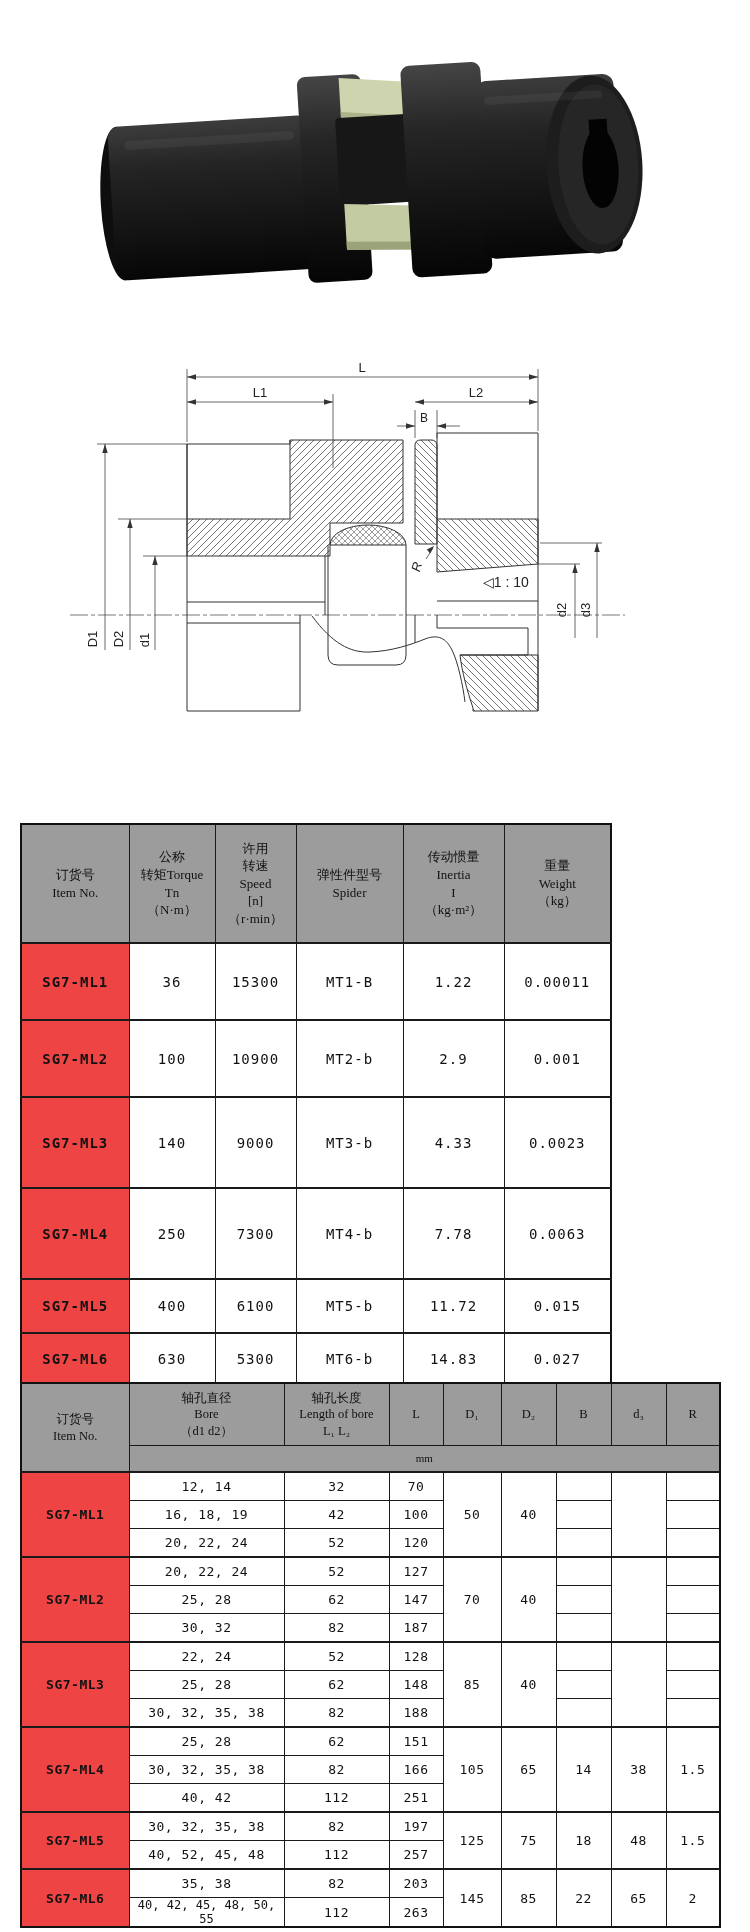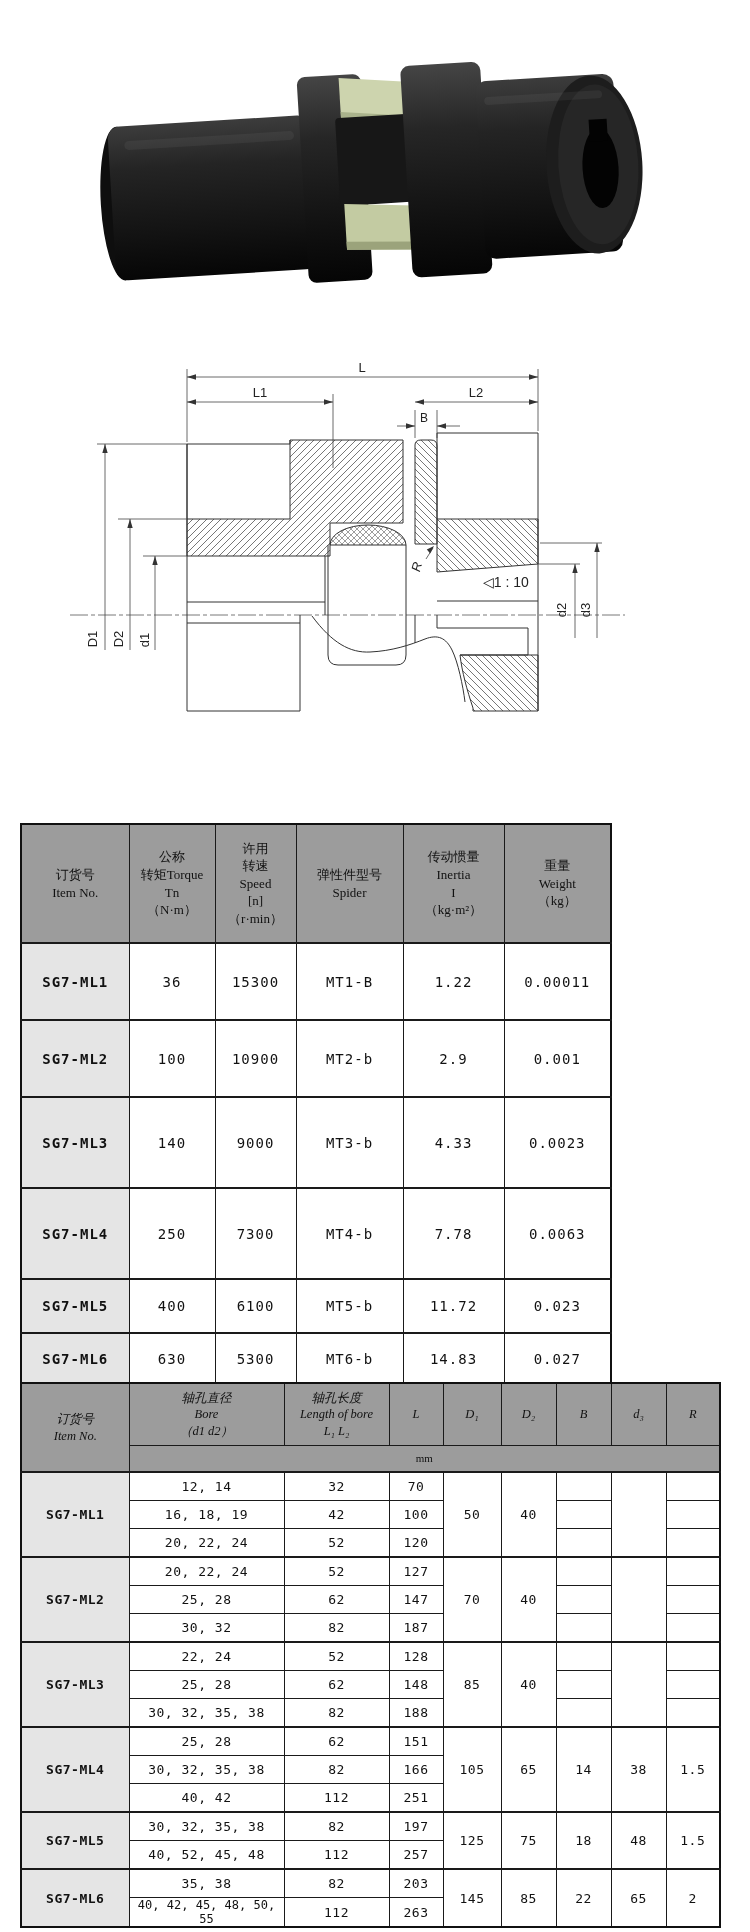--- a/index.html
+++ b/index.html
@@ -15,31 +15,31 @@
         border:2px solid #111;}
   th,td{padding:0;text-align:center;vertical-align:middle;overflow:hidden;}
 
   
   .t1{left:20px;top:823px;width:592px;}
   .t1 th{background:#9c9c9c;border:1px solid #1a1a1a;border-bottom-width:2px;
          font-weight:normal;font-size:13px;line-height:1.35;white-space:pre-line;
          font-family:"Liberation Serif", serif;height:117px;}
   .t1 td{border:2px solid #1a1a1a;border-left-width:1px;border-right-width:1px;
          font-family:"DejaVu Sans Mono", monospace;font-size:14px;letter-spacing:1px;}
-  .item-cell{background:#e5e5e5;font-family:"DejaVu Sans Mono", monospace;
+  .item-cell{background:#ef4444;font-family:"DejaVu Sans Mono", monospace;
              font-weight:700;font-size:13px;letter-spacing:0;}
 
   
   .t2{left:20px;top:1382px;width:700px;}
   .t2 th{background:#9c9c9c;border:1px solid #1a1a1a;font-weight:normal;
          font-size:12.5px;line-height:1.3;white-space:pre-line;
          font-family:"Liberation Serif", serif;}
   .t2 td{border:1px solid #1a1a1a;font-family:"DejaVu Sans Mono", monospace;
          font-size:13px;letter-spacing:0.5px;height:27px;}
-  .t2 tr.hr1 th{height:61px;font-style:italic;}
+  .t2 tr.hr1 th{height:61px;}
   .t2 tr.hr2 th{height:25px;border-bottom-width:2px;font-family:"Liberation Serif",serif;font-size:11px;}
   .t2 tr.g > td{border-top-width:2px;}
   .t2 .item-cell{font-size:13px;}
 </style>
 </head>
 <body>
 
 <div class="photo-wrap">
   <svg width="565" height="282" viewBox="0 0 565 282">
     <defs>
@@ -234,21 +234,21 @@
       <td>MT4-b</td>
       <td>7.78</td>
       <td>0.0063</td>
     </tr>
     <tr style="height:54px">
       <td class="item-cell">SG7-ML5</td>
       <td>400</td>
       <td>6100</td>
       <td>MT5-b</td>
       <td>11.72</td>
-      <td>0.023</td>
+      <td>0.015</td>
     </tr>
     <tr style="height:52px">
       <td class="item-cell">SG7-ML6</td>
       <td>630</td>
       <td>5300</td>
       <td>MT6-b</td>
       <td>14.83</td>
       <td>0.027</td>
     </tr>
   </tbody>

